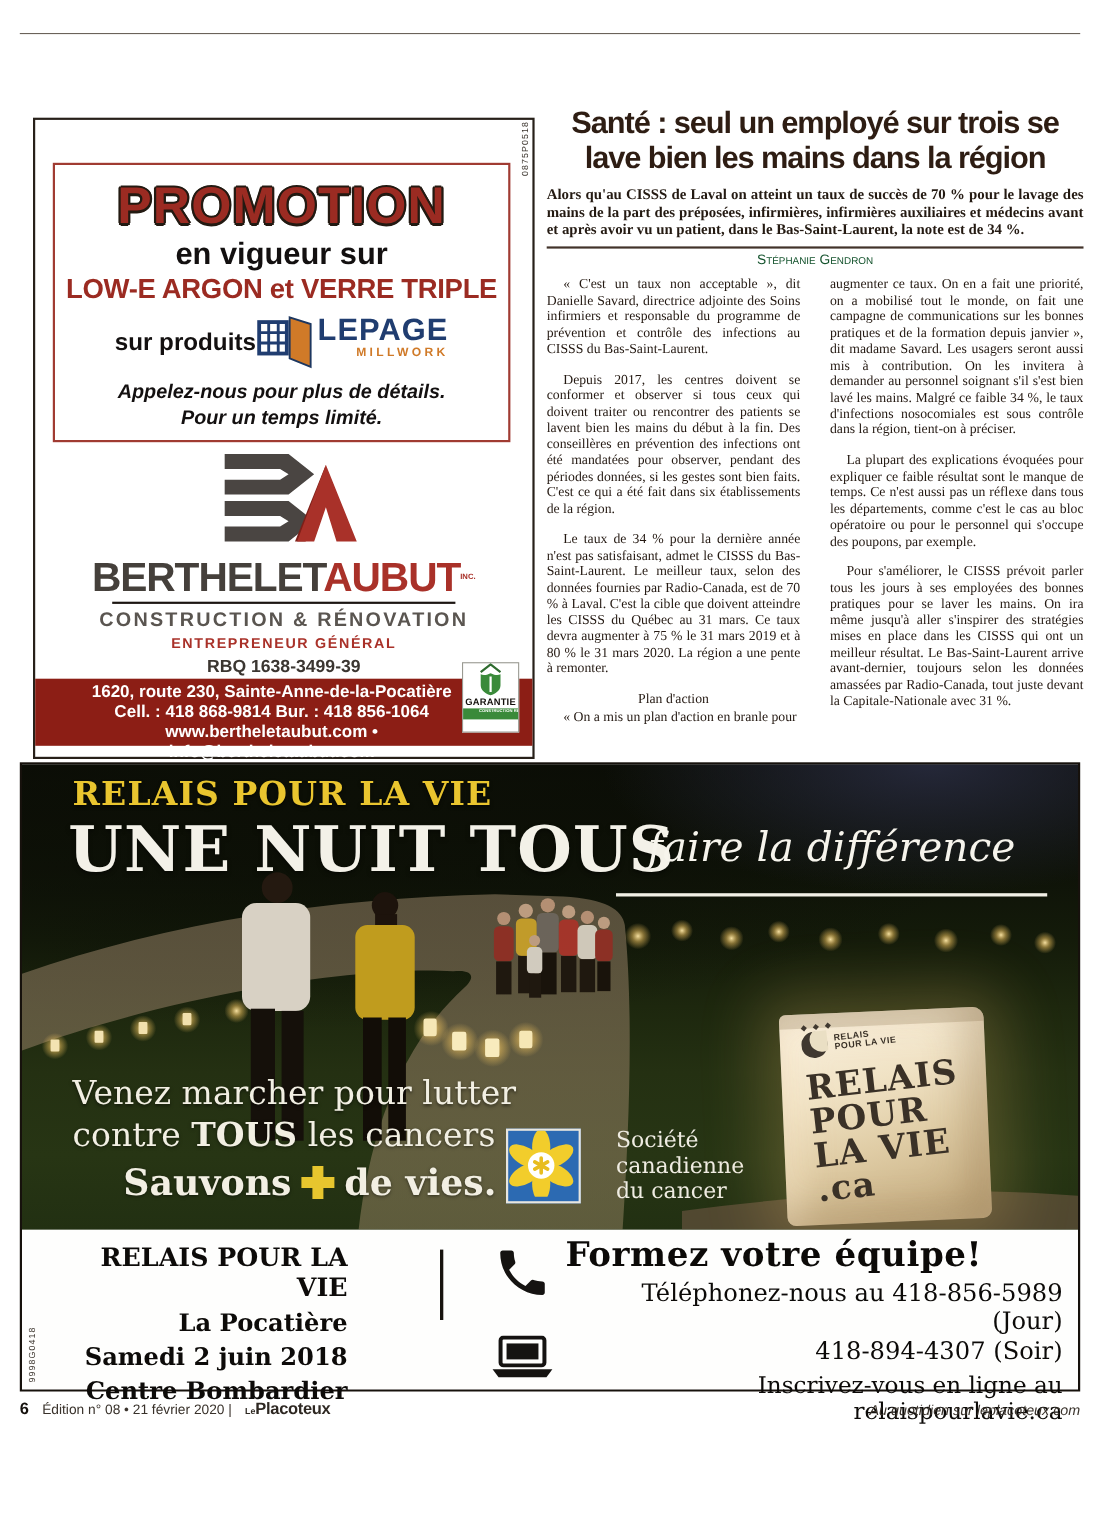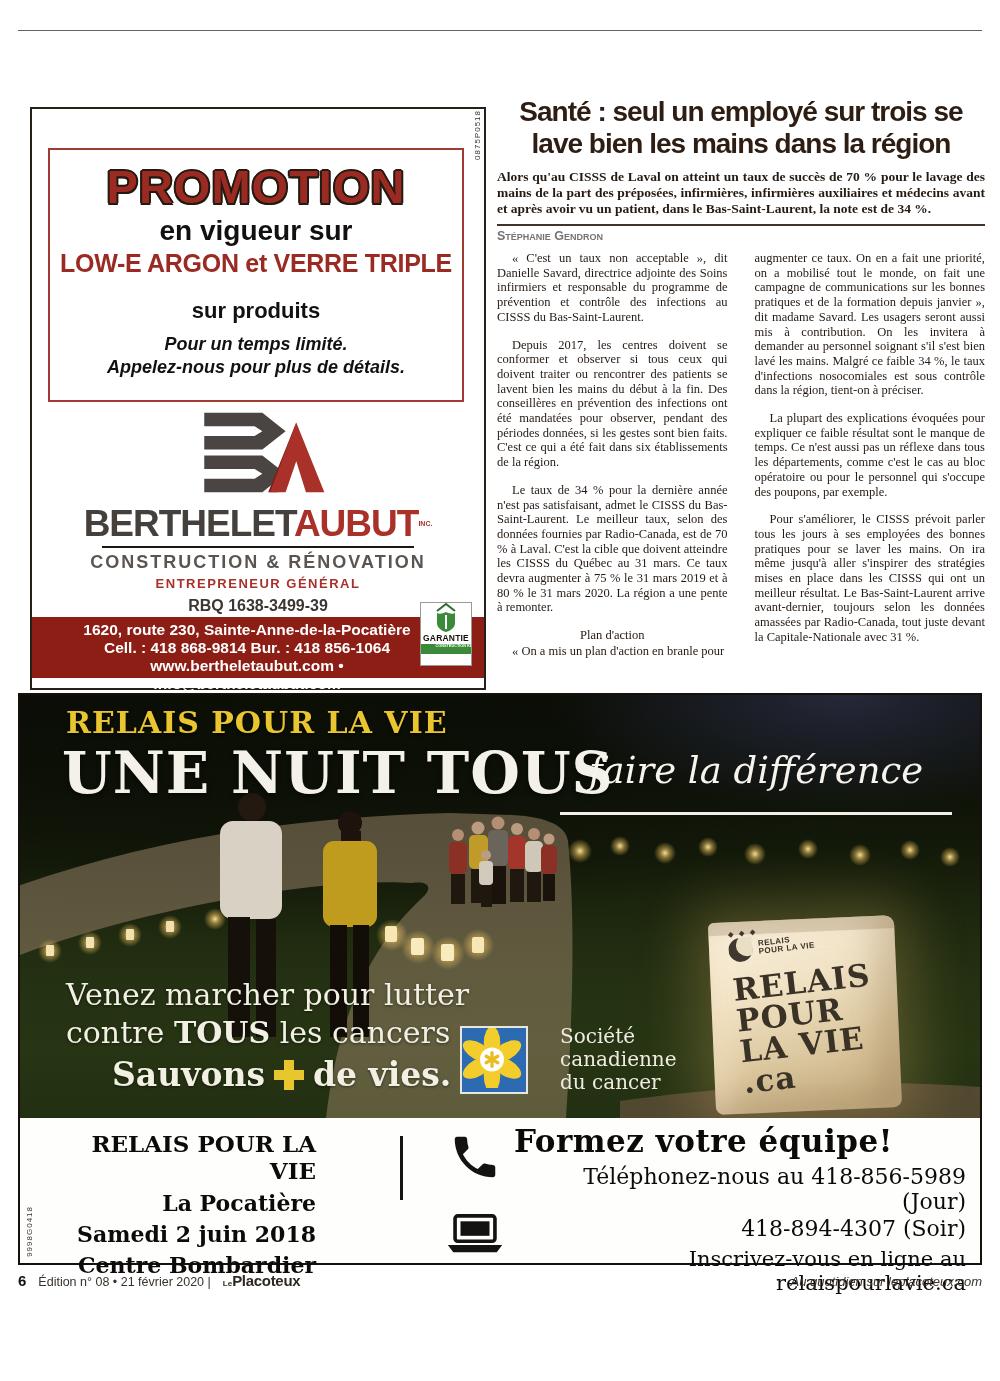--- a/index.html
+++ b/index.html
@@ -41,21 +41,21 @@
   .gtitle{font-size:8.5px;font-weight:bold;color:#14100c;letter-spacing:.2px}
   .gstrip{width:100%;height:10px;background:#3a8a3a;color:#fff;overflow:hidden;margin-top:1px}
   .gstrip span{display:block;font-size:9px;transform:scale(.42);transform-origin:center top;white-space:nowrap;font-weight:bold}
 
   
   #article{left:497px;top:96px;width:488px}
   .headline{font-size:28px;line-height:32px;font-weight:bold;letter-spacing:-1px;color:#2e1d13;text-align:center}
   .lede{margin-top:9px;font-family:"Liberation Serif",serif;font-weight:bold;font-size:13.5px;line-height:16px;
         text-align:justify;color:#241a12}
   .art-rule{height:2px;background:#42332a;margin-top:7px}
-  .byline{text-align:left;font-variant:small-caps;font-weight:bold;font-size:12.5px;margin-top:3px;color:#737373}
+  .byline{text-align:center;font-variant:small-caps;font-weight:normal;font-size:12.5px;margin-top:3px;color:#14532d}
   .cols{margin-top:8px;display:flex;gap:27px;height:438px;overflow:hidden}
   .col{width:237px;font-family:"Liberation Serif",serif;font-size:12.5px;line-height:14.7px;text-align:justify;color:#241912}
   .col p{margin:0 0 13px 0;text-indent:15px}
   .col p.noindent{text-indent:0}
   .col .subhead{font-weight:normal;text-align:center;margin:0 0 1px 0}
 
   
   #relais-ad{left:18px;top:693px;width:960px;height:568px;border:2px solid #16110c;background:#fefefd}
   #photo{position:absolute;left:0;top:0;width:960px;height:423px;overflow:hidden;
     background:
@@ -121,24 +121,38 @@
 <div id="top-rule" class="abs"></div>
 
 <div id="ads-box" class="abs">
 
   <div id="promo-box">
     <div class="promo-title">PROMOTION</div>
     <div class="promo-l2">en vigueur sur</div>
     <div class="promo-l3">LOW-E ARGON et VERRE TRIPLE</div>
     <div class="promo-row">
       <span class="sur-produits">sur produits</span>
+      <span class="lepage">
+        <svg width="52" height="50" viewBox="0 0 60 56">
+          <rect x="3" y="7" width="29" height="33" fill="#ffffff" stroke="#203d70" stroke-width="4"></rect>
+          <line x1="13" y1="7" x2="13" y2="40" stroke="#203d70" stroke-width="3"></line>
+          <line x1="23" y1="7" x2="23" y2="40" stroke="#203d70" stroke-width="3"></line>
+          <line x1="3" y1="18" x2="32" y2="18" stroke="#203d70" stroke-width="3"></line>
+          <line x1="3" y1="29" x2="32" y2="29" stroke="#203d70" stroke-width="3"></line>
+          <polygon points="35,2 57,9 57,54 35,45" fill="#d07a28" stroke="#1d3760" stroke-width="2"></polygon>
+        </svg>
+        <span class="lepage-txt">
+          <div class="lepage-name">LEPAGE</div>
+          <div class="lepage-sub">MILLWORK</div>
+        </span>
+      </span>
     </div>
     <div class="promo-notes">
+      <div>Appelez-nous pour plus de détails.</div>
       <div>Pour un temps limité.</div>
-      <div>Appelez-nous pour plus de détails.</div>
     </div>
   </div>
 
   <div id="bert">
     <svg width="172" height="92" viewBox="0 0 175 95">
       <path fill="#4a4542" d="M32 6 H92 L116 25 92 44 H32 V30 H84 L92 25 84 20 H32 Z"></path>
       <path fill="#4a4542" d="M32 50 H92 L116 69 92 88 H32 V74 H84 L92 69 84 64 H32 Z"></path>
       <path fill="#7d1f18" d="M98 88 L127 16 L121 50 108 88 Z"></path>
       <path fill="#a93129" d="M100 88 L127 16 L156 88 H137 L127 56 L116 88 Z"></path>
     </svg>

